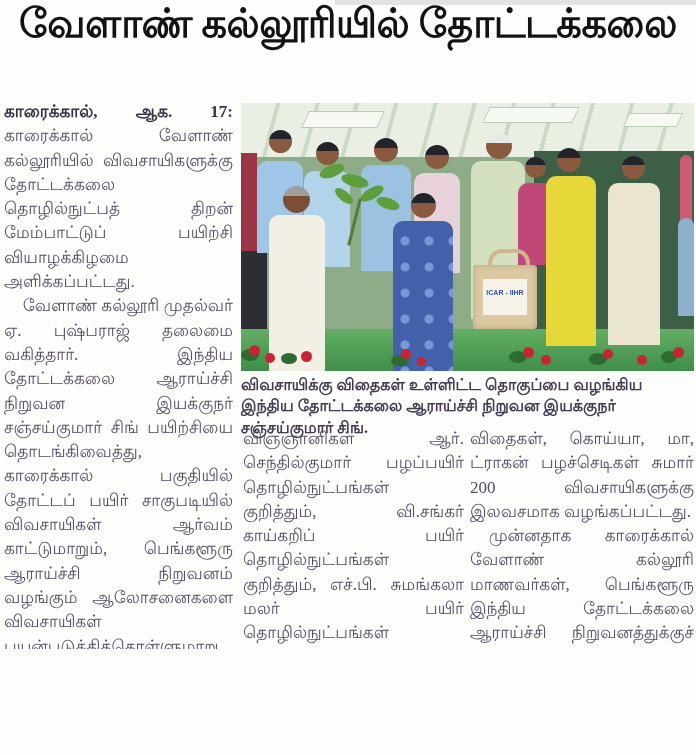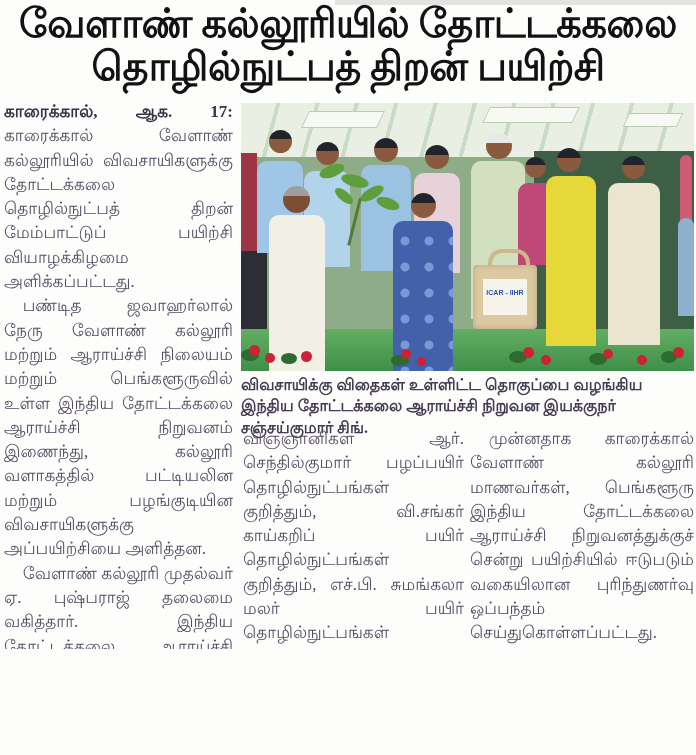--- a/index.html
+++ b/index.html
@@ -50,26 +50,24 @@
 </style>
 </head>
 <body>
 
 <div class="page">
 
   <div class="top-sliver"></div>
 
   <div class="headline">
     <div>வேளாண் கல்லூரியில் தோட்டக்கலை</div>
-    <div>தொழில்நுட்பத் திறன் பயிற்சி</div>
   </div>
 
   <div class="col col-left">
     <p><b class="dateline">காரைக்கால், ஆக. 17:</b> <span>காரைக்கால் வேளாண் கல்லூரியில் விவசாயிகளுக்கு தோட்டக்கலை தொழில்நுட்பத் திறன் மேம்பாட்டுப் பயிற்சி வியாழக்கிழமை அளிக்கப்பட்டது.</span></p>
-    <p class="indent">பண்டித ஜவாஹர்லால் நேரு வேளாண் கல்லூரி மற்றும் ஆராய்ச்சி நிலையம் மற்றும் பெங்களூருவில் உள்ள இந்திய தோட்டக்கலை ஆராய்ச்சி நிறுவனம் இணைந்து, கல்லூரி வளாகத்தில் பட்டியலின மற்றும் பழங்குடியின விவசாயிகளுக்கு அப்பயிற்சியை அளித்தன.</p>
     <p class="indent">வேளாண் கல்லூரி முதல்வர் ஏ. புஷ்பராஜ் தலைமை வகித்தார். இந்திய தோட்டக்கலை ஆராய்ச்சி நிறுவன இயக்குநர் சஞ்சய்குமார் சிங் பயிற்சியை தொடங்கிவைத்து, காரைக்கால் பகுதியில் தோட்டப் பயிர் சாகுபடியில் விவசாயிகள் ஆர்வம் காட்டுமாறும், பெங்களூரு ஆராய்ச்சி நிறுவனம் வழங்கும் ஆலோசனைகளை விவசாயிகள் பயன்படுத்திக்கொள்ளுமாறு அவர் கேட்டுக்கொண்டார். கல்லூரி தோட்டக்கலைத் துறைத் தலைவர் வீ.கந்தசாமி சிறப்புரையாற்றினார். நிகழ்ச்சியில் பயிற்சிக் கையேடு வெளியிடப்பட்டது.</p>
 
   </div>
 
   <div class="photo">
     <div class="ceiling"></div>
     <div class="light" style="left:64px;top:8px;width:74px;height:15px;"></div>
     <div class="light" style="left:245px;top:4px;width:88px;height:14px;"></div>
     <div class="light" style="left:385px;top:10px;width:52px;height:12px;"></div>
     <div class="wall-dark"></div>
@@ -134,17 +132,18 @@
     <div>விவசாயிக்கு விதைகள் உள்ளிட்ட தொகுப்பை வழங்கிய</div>
     <div>இந்திய தோட்டக்கலை ஆராய்ச்சி நிறுவன இயக்குநர் சஞ்சய்குமார் சிங்.</div>
   </div>
 
   <div class="col col-mid">
     <p>விஞ்ஞானிகள் ஆர். செந்தில்குமார் பழப்பயிர் தொழில்நுட்பங்கள் குறித்தும், வி.சங்கர் காய்கறிப் பயிர் தொழில்நுட்பங்கள் குறித்தும், எச்.பி. சுமங்கலா மலர் பயிர் தொழில்நுட்பங்கள் குறித்தும், எஸ். புவனேஸ்வரி அறுவடைக்குப்பின் மற்றும் மதிப்புக்கூட்டப்பட்ட பொருட்களின் உற்பத்தித் தொழில்நுட்பங்கள் குறித்தும், ஆர். உமாமகேஸ்வரி பயிர் பாதுகாப்பு குறித்தும் பேசினர்.</p>
 
   </div>
 
   <div class="col col-right">
+    <p>விதைகள், கொய்யா, மா, ட்ராகன் பழச்செடிகள் சுமார் 200 விவசாயிகளுக்கு இலவசமாக வழங்கப்பட்டது.</p>
     <p class="indent">முன்னதாக காரைக்கால் வேளாண் கல்லூரி மாணவர்கள், பெங்களூரு இந்திய தோட்டக்கலை ஆராய்ச்சி நிறுவனத்துக்குச் சென்று பயிற்சியில் ஈடுபடும் வகையிலான புரிந்துணர்வு ஒப்பந்தம் செய்துகொள்ளப்பட்டது.</p>
   </div>
 
   <div class="bottom-strip"></div>
 </div>
 
 </body></html>

